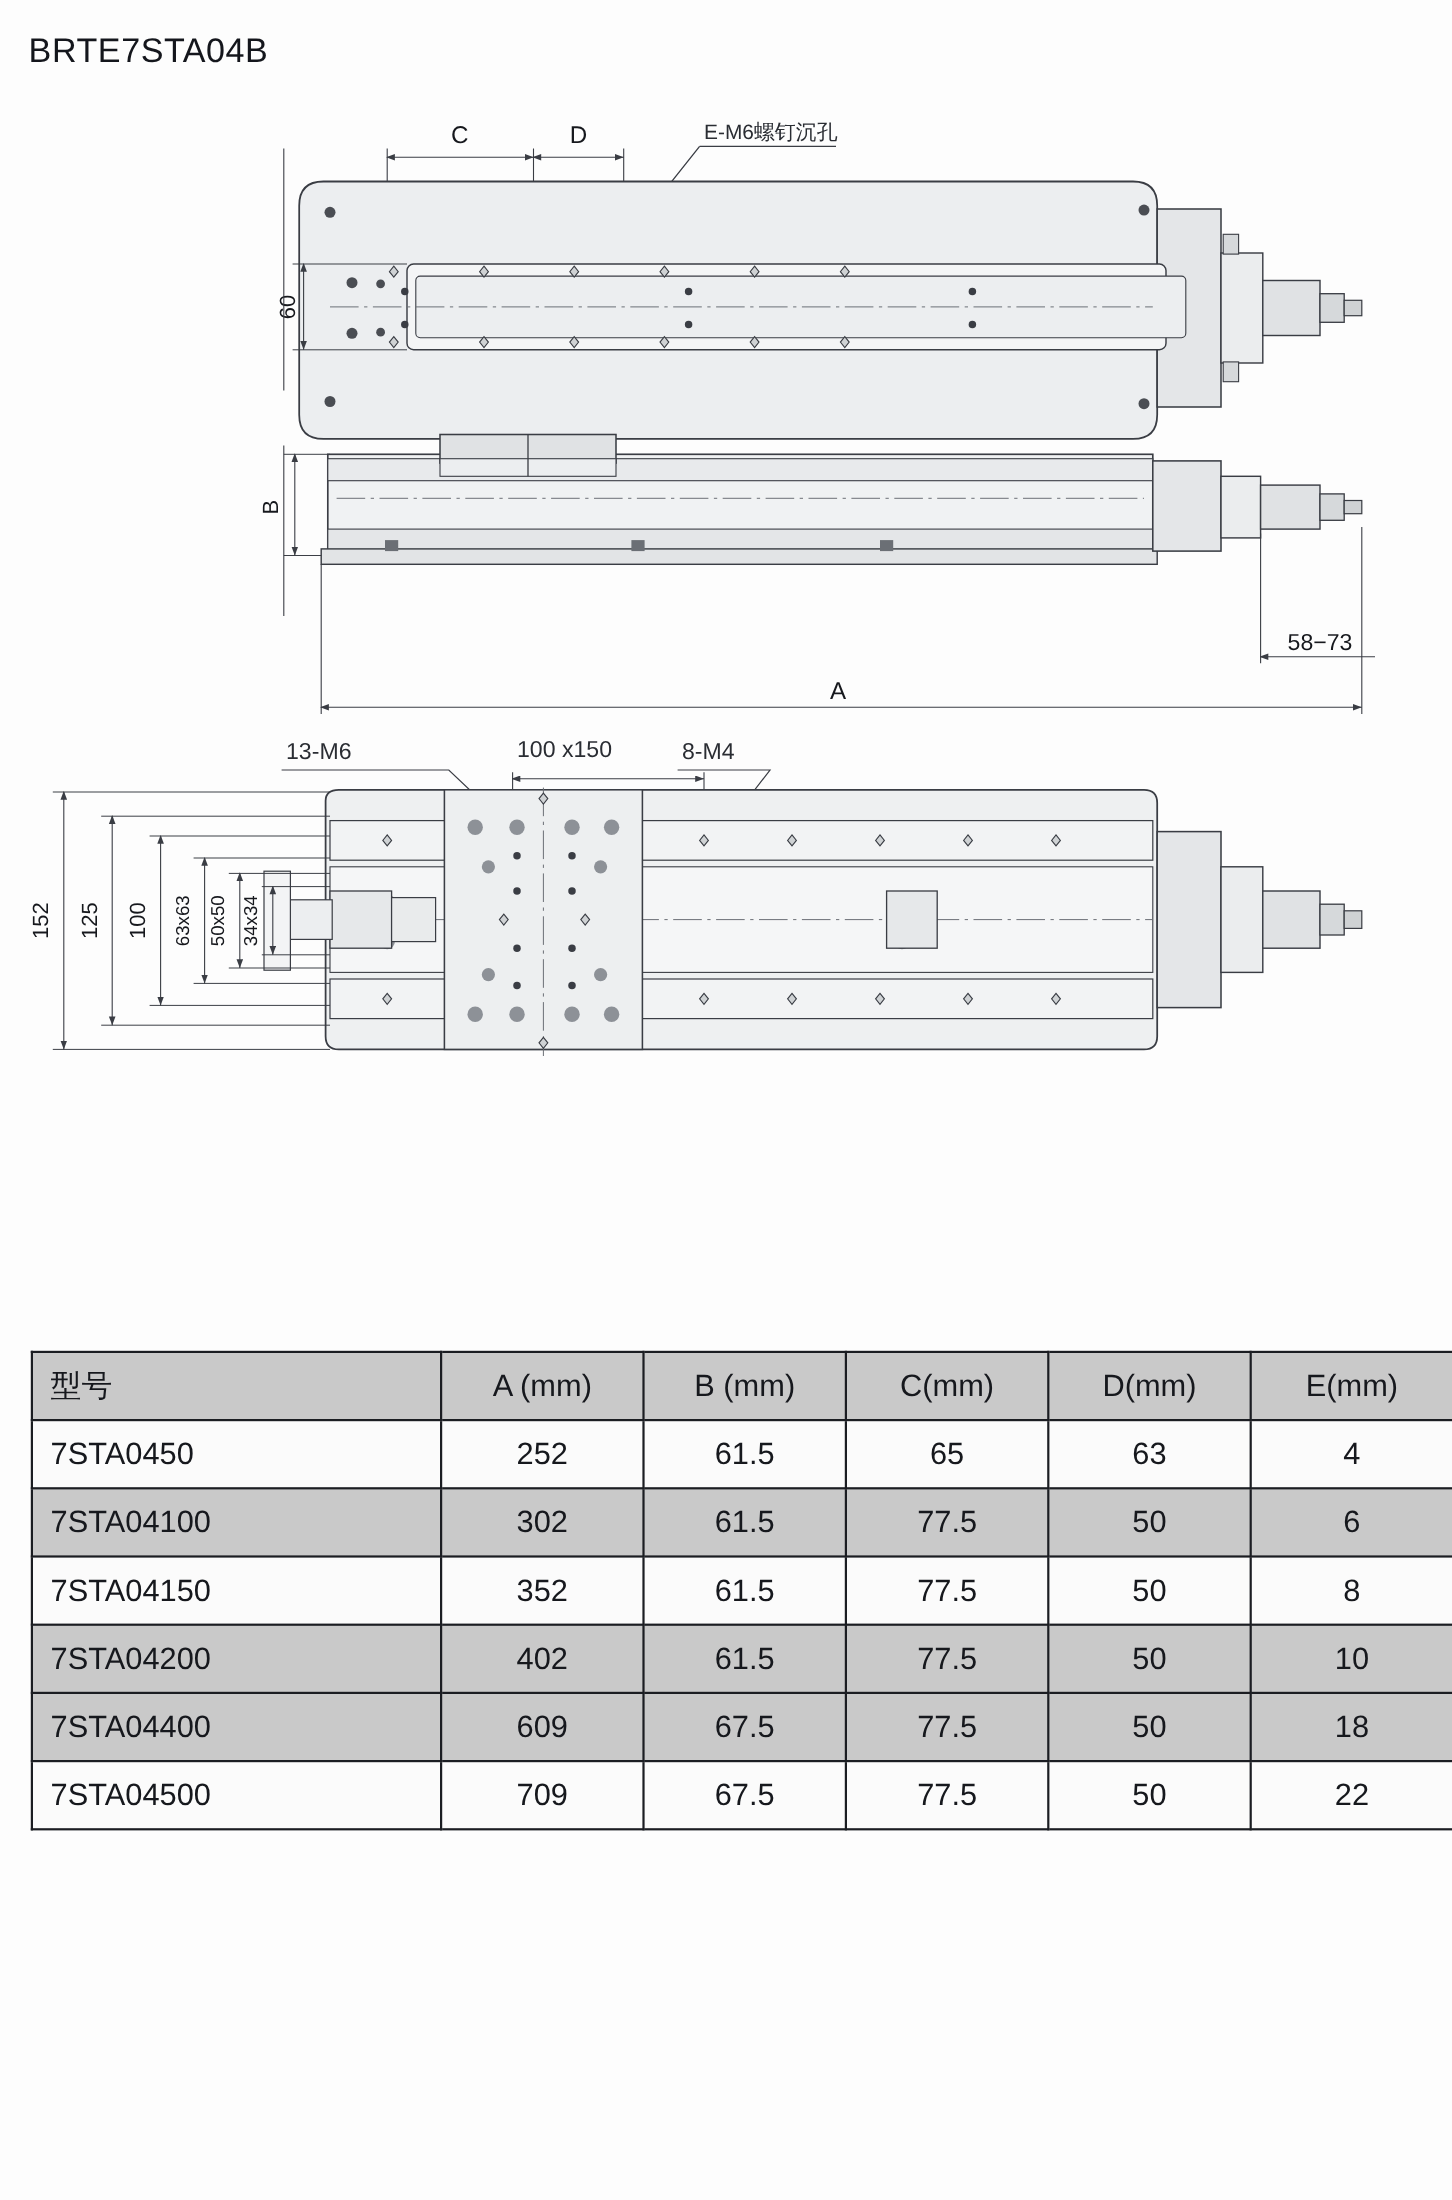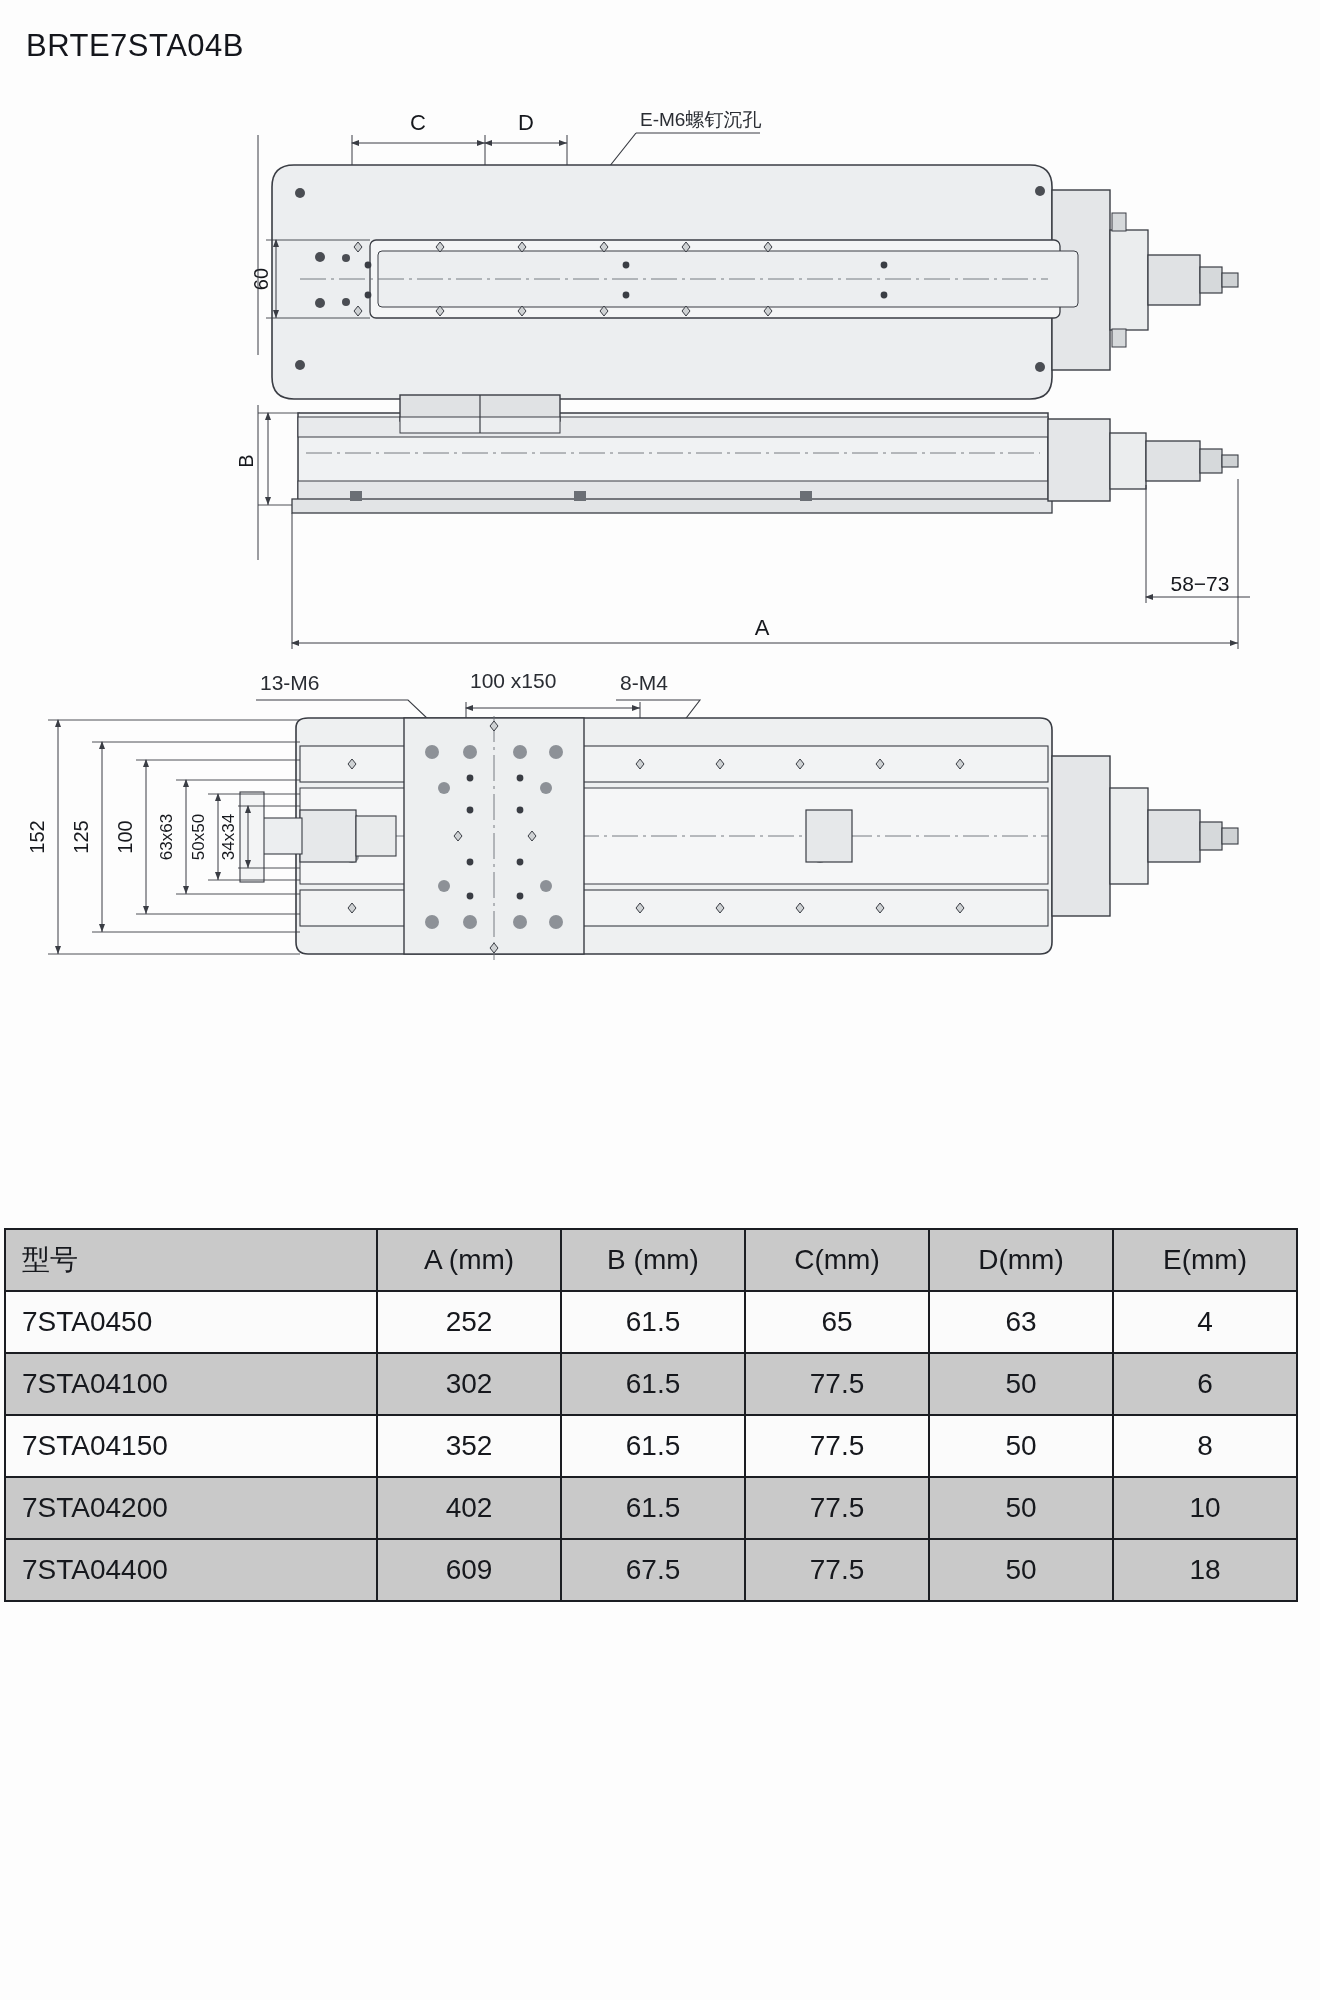--- a/index.html
+++ b/index.html
@@ -31,21 +31,21 @@
   #drawing {
     position: absolute;
     left: 0; top: 95px;
     width: 1320px; height: 1070px;
   }
   #drawing svg { display: block; }
 
   
   #spec-table-wrap {
     position: absolute;
-    left: 4px; top: 1228px;
+    left: 28px; top: 1228px;
     width: 1145px;
   }
   table.spec {
     border-collapse: collapse;
     width: 1292px;
     table-layout: fixed;
     font-family: "Liberation Sans", sans-serif;
   }
   table.spec th, table.spec td {
     border: 2px solid #1b1d22;
@@ -378,17 +378,25 @@
             <td>10</td>
           </tr>
           <tr class="alt">
             <td class="model">7STA04400</td>
             <td>609</td>
             <td>67.5</td>
             <td>77.5</td>
             <td>50</td>
             <td>18</td>
           </tr>
+          <tr>
+            <td class="model">7STA04500</td>
+            <td>709</td>
+            <td>67.5</td>
+            <td>77.5</td>
+            <td>50</td>
+            <td>22</td>
+          </tr>
         </tbody>
     </table>
   </div>
 
 </div>
 
 </body></html>

